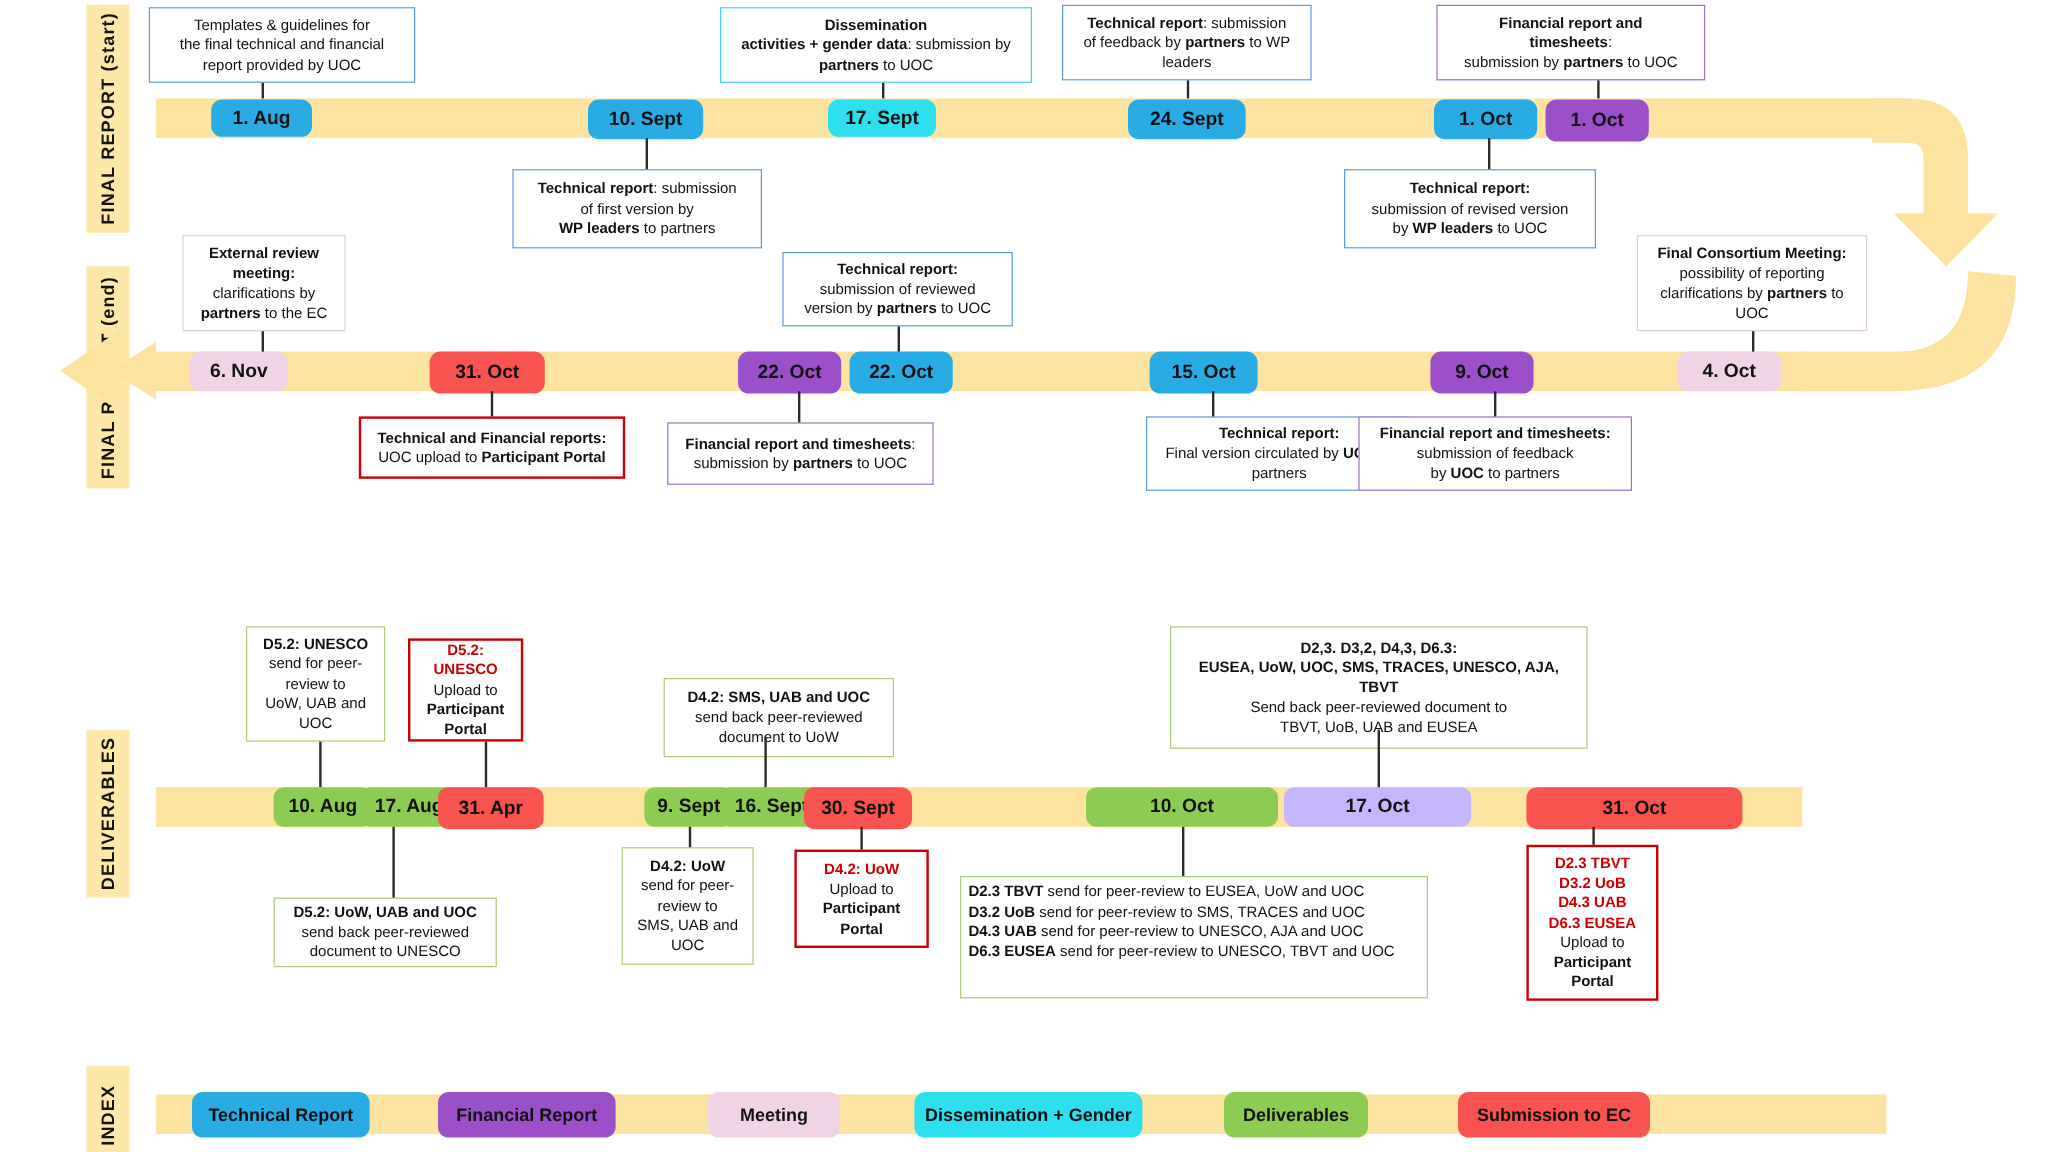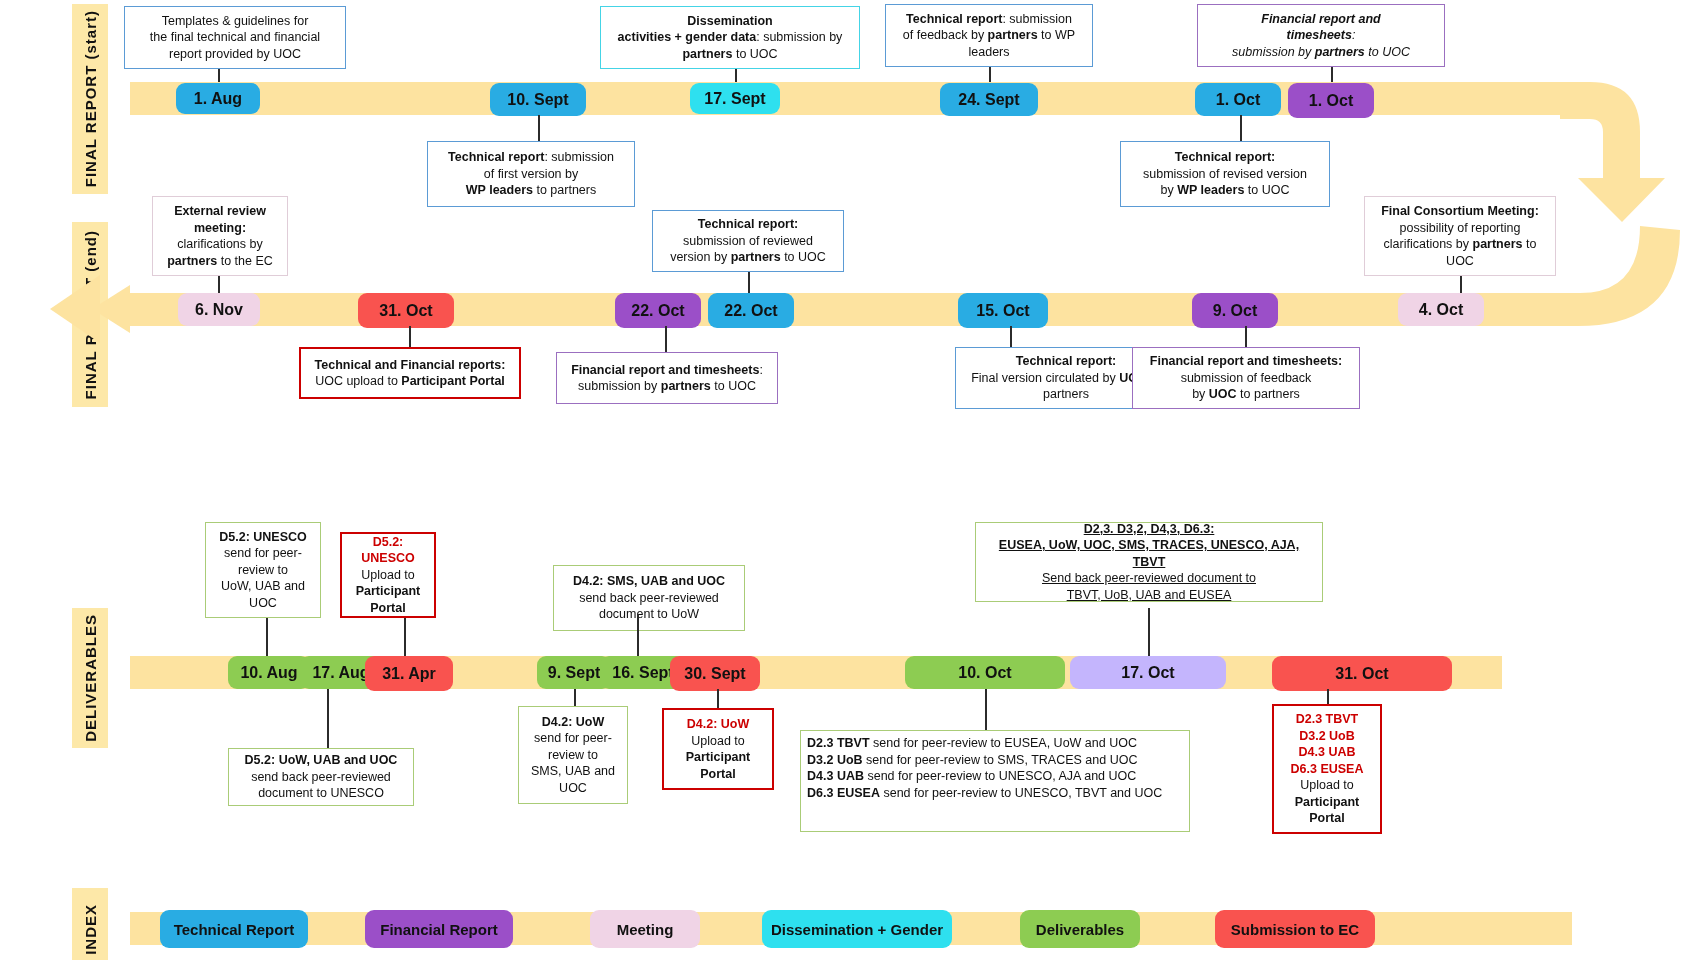--- a/index.html
+++ b/index.html
@@ -78,21 +78,21 @@
     </div>
     <div class="conn" style="left: 735px; top: 69px; height: 13px;"></div>
     <div class="note" style="left: 885px; top: 4px; width: 208px; height: 63px; border-color: rgb(91, 155, 213); flex-direction: column;">
       <div style="width: 100%;">
         <div><b>Technical report</b><span>: submission</span></div>
         <div><span>of feedback by </span><b>partners</b><span> to WP</span></div>
         <div><span>leaders</span></div>
       </div>
     </div>
     <div class="conn" style="left: 989px; top: 67px; height: 15px;"></div>
-    <div class="note" style="left: 1197px; top: 4px; width: 248px; height: 63px; border-color: rgb(155, 111, 192); flex-direction: column; font-style: italic;">
+    <div class="note" style="left: 1197px; top: 4px; width: 224px; height: 63px; border-color: rgb(155, 111, 192); flex-direction: column;">
       <div style="width: 100%;">
         <div><b>Financial report and</b></div>
         <div><b>timesheets</b><span>:</span></div>
         <div><span>submission by </span><b>partners</b><span> to UOC</span></div>
       </div>
     </div>
     <div class="conn" style="left: 1331px; top: 67px; height: 15px;"></div>
     <div class="note" style="left: 427px; top: 141px; width: 208px; height: 66px; border-color: rgb(91, 155, 213); flex-direction: column;">
       <div style="width: 100%;">
         <div><b>Technical report</b><span>: submission</span></div>
@@ -103,21 +103,21 @@
     <div class="conn" style="left: 538px; top: 115px; height: 26px;"></div>
     <div class="note" style="left: 1120px; top: 141px; width: 210px; height: 66px; border-color: rgb(91, 155, 213); flex-direction: column;">
       <div style="width: 100%;">
         <div><b>Technical report:</b></div>
         <div><span>submission of revised version</span></div>
         <div><span>by </span><b>WP leaders</b><span> to UOC</span></div>
       </div>
     </div>
     <div class="conn" style="left: 1240px; top: 115px; height: 26px;"></div>
     <div class="band" style="left: 130px; top: 293px; width: 1375px; height: 33px; background: rgb(253, 227, 160);"></div>
-    <div class="pill" style="left: 178px; top: 293px; width: 82px; height: 33px; background: rgb(240, 212, 230);">6. Nov</div>
+    <div class="pill" style="left: 158px; top: 293px; width: 82px; height: 33px; background: rgb(240, 212, 230);">6. Nov</div>
     <div class="pill" style="left: 358px; top: 293px; width: 96px; height: 35px; background: rgb(249, 83, 79);">31. Oct</div>
     <div class="pill" style="left: 615px; top: 293px; width: 86px; height: 35px; background: rgb(155, 79, 200);">22. Oct</div>
     <div class="pill" style="left: 708px; top: 293px; width: 86px; height: 35px; background: rgb(41, 172, 227);">22. Oct</div>
     <div class="pill" style="left: 958px; top: 293px; width: 90px; height: 35px; background: rgb(41, 172, 227);">15. Oct</div>
     <div class="pill" style="left: 1192px; top: 293px; width: 86px; height: 35px; background: rgb(155, 79, 200);">9. Oct</div>
     <div class="pill" style="left: 1398px; top: 293px; width: 86px; height: 33px; background: rgb(240, 212, 230);">4. Oct</div>
     <div class="note" style="left: 152px; top: 196px; width: 136px; height: 80px; border-color: rgb(224, 205, 216); flex-direction: column;">
       <div style="width: 100%;">
         <div><b>External review</b></div>
         <div><b>meeting:</b></div>
@@ -203,21 +203,21 @@
     </div>
     <div class="conn" style="left: 404px; top: 618px; height: 38px;"></div>
     <div class="note" style="left: 540px; top: 565px; width: 192px; height: 66px; border-color: rgb(170, 204, 119); flex-direction: column; margin-left: 13px;">
       <div style="width: 100%;">
         <div><b>D4.2: SMS, UAB and UOC</b></div>
         <div><span>send back peer-reviewed</span></div>
         <div><span>document to UoW</span></div>
       </div>
     </div>
     <div class="conn" style="left: 637px; top: 614px; height: 42px;"></div>
-    <div class="note" style="left: 975px; top: 522px; width: 348px; height: 80px; border-color: rgb(170, 204, 119); flex-direction: column; text-decoration: underline;">
+    <div class="note" style="left: 975px; top: 522px; width: 348px; height: 102px; border-color: rgb(170, 204, 119); flex-direction: column;">
       <div style="width: 100%;">
         <div><b>D2,3. D3,2, D4,3, D6.3:</b></div>
         <div><b>EUSEA, UoW, UOC, SMS, TRACES, UNESCO, AJA, TBVT</b></div>
         <div><span>Send back peer-reviewed document to</span></div>
         <div><span>TBVT, UoB, UAB and EUSEA</span></div>
       </div>
     </div>
     <div class="conn" style="left: 1148px; top: 608px; height: 48px;"></div>
     <div class="note" style="left: 228px; top: 748px; width: 186px; height: 58px; border-color: rgb(170, 204, 119); flex-direction: column;">
       <div style="width: 100%;">

